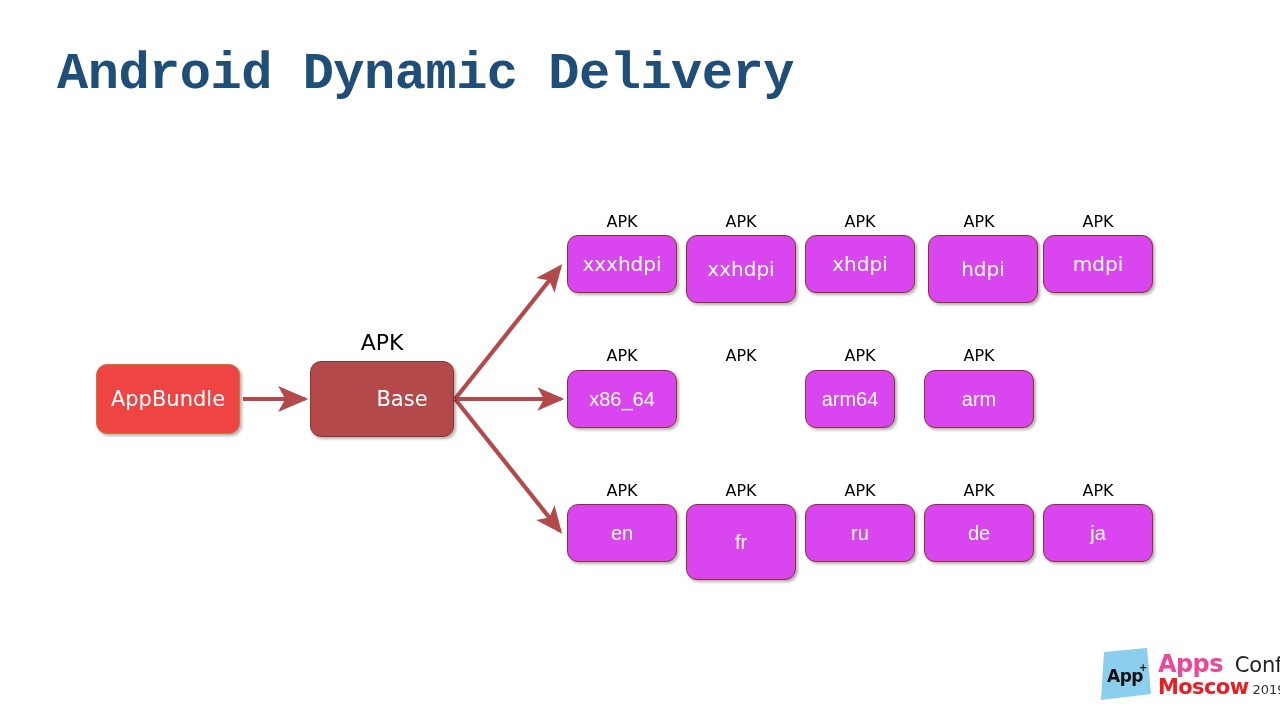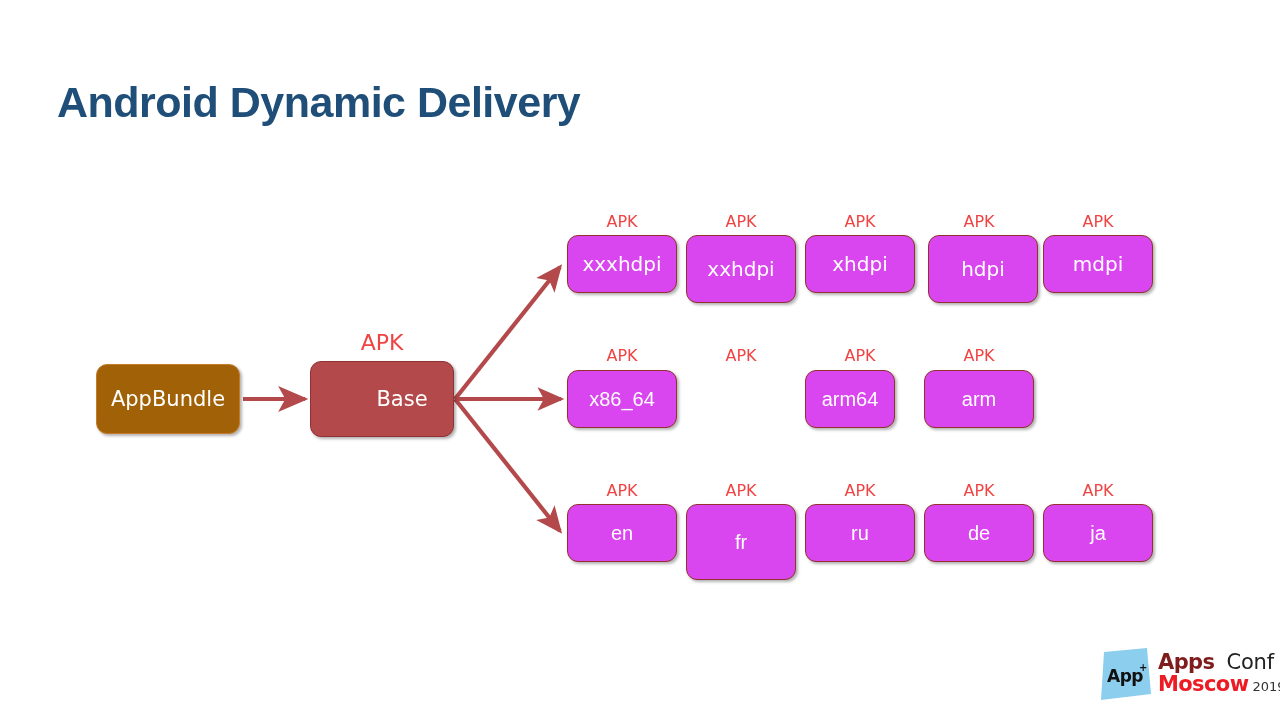--- a/index.html
+++ b/index.html
@@ -17,28 +17,27 @@
     height: 720px;
     background: #ffffff;
     overflow: hidden;
   }
 
   
   #slide-title {
     position: absolute;
     left: 57px;
     top: 46px;
-    font-family: Liberation Sans, sans-serif;
-    font-size: 43px;
+    font-family: Liberation Mono, monospace;
+    font-size: 52px;
     font-weight: bold;
     letter-spacing: -0.5px;
     color: #1F4E79;
     white-space: nowrap;
     line-height: 1.1;
-    margin-top: 33px;
   }
 
   
   #diagram {
     position: absolute;
     left: 0;
     top: 0;
     width: 1280px;
     height: 720px;
   }
@@ -63,21 +62,21 @@
     box-shadow: 2px 2px 3px rgba(0,0,0,0.30);
   }
   .node .node-label {
     display: block;
     text-align: center;
     line-height: 1;
   }
 
   
   .node.bundle {
-    background: #a16207;
+    background: #ef4444;
     border: 1.6px solid #C87A2B;
   }
   .node.bundle .node-label {
     font-family: "DejaVu Sans", "Liberation Sans", sans-serif;
     font-size: 21px;
     font-weight: normal;
   }
 
   
   .node.base {
@@ -105,21 +104,21 @@
     font-family: "DejaVu Sans", "Liberation Sans", sans-serif;
   }
   .node.chip.abi .node-label,
   .node.chip.lang .node-label {
     font-family: "Liberation Sans", sans-serif;
   }
 
   
   .apk-cap {
     position: absolute;
-    color: #ef4444;
+    color: #000000;
     font-family: "DejaVu Sans", "Liberation Sans", sans-serif;
     text-align: center;
     line-height: 1;
     white-space: nowrap;
   }
   .apk-cap.small { font-size: 16px; }
   .apk-cap.big   { font-size: 22px; }
 
   
   #logo {
@@ -159,23 +158,23 @@
     position: absolute;
     left: 58px;
     top: 4px;
     line-height: 1.02;
     white-space: nowrap;
   }
   #logo-words .line1 { font-size: 0; }
   #logo-words .line2 { font-size: 0; margin-top: 1px; }
   .w-apps {
     font-family: "DejaVu Sans", "Liberation Sans", sans-serif;
-    font-size: 21px;
-    font-weight: bold;
-    color: #7f1d1d;
+    font-size: 24px;
+    font-weight: bold;
+    color: #ec4899;
     letter-spacing: -0.6px;
   }
   .w-conf {
     font-family: "DejaVu Sans", "Liberation Sans", sans-serif;
     font-size: 21px;
     font-weight: normal;
     color: #222222;
     letter-spacing: -0.2px;
     margin-left: 12px;
   }

